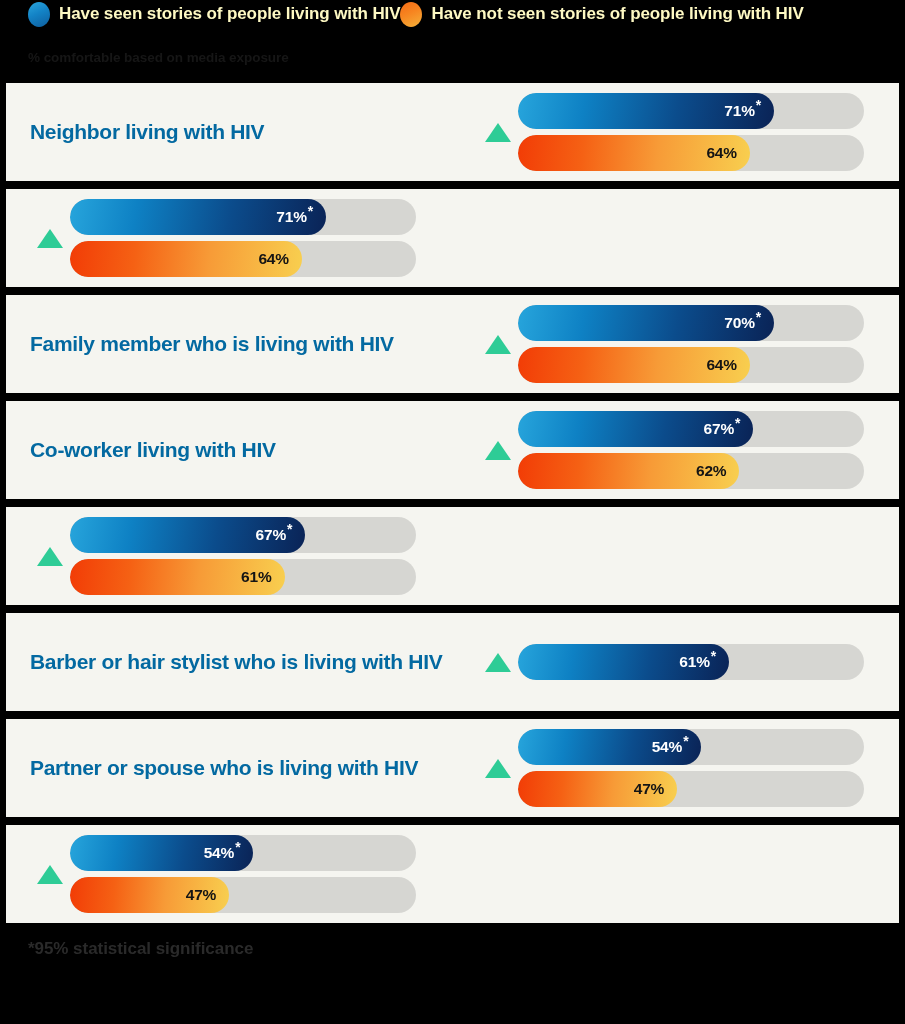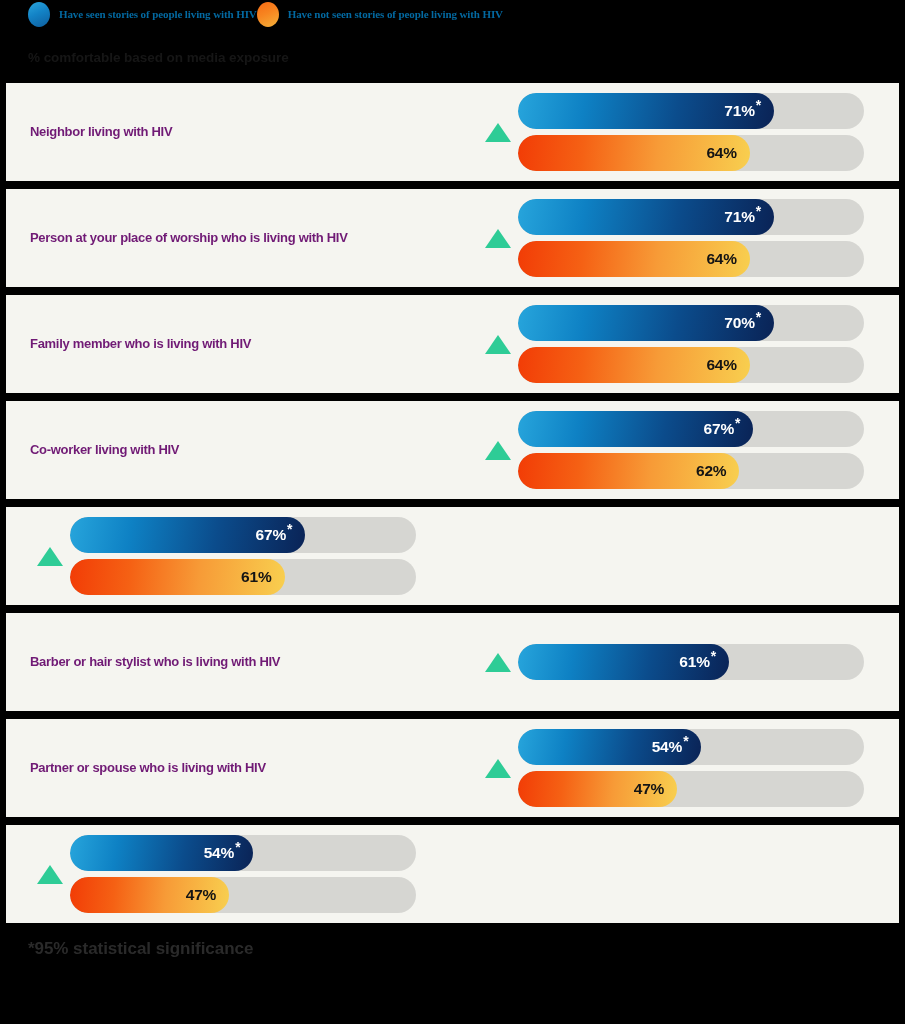--- a/index.html
+++ b/index.html
@@ -44,26 +44,25 @@
     border-radius: 50%;
     flex: 0 0 auto;
   }
   .legend-dot.blue {
     background: linear-gradient(155deg, #2BA7DE 0%, #1383C6 45%, #0E5E9E 100%);
   }
   .legend-dot.orange {
     background: linear-gradient(155deg, #F56A14 0%, #F78520 45%, #F5B13A 100%);
   }
   .legend-label {
-    font-size: 11px;
+    font-size: 17px;
     font-weight: 700;
-    color: #0369a1;
+    color: #fef9c3;
     letter-spacing: -0.1px;
     white-space: nowrap;
-    font-family: Liberation Serif, serif;
   }
 
   
   .subtitle {
     padding: 22px 0 0 28px;
     font-size: 13.5px;
     font-weight: 700;
     color: #161616;
     letter-spacing: -0.05px;
   }
@@ -82,24 +81,24 @@
     background: #F5F5F0;
     height: 98px;
     display: flex;
     align-items: center;
     box-sizing: border-box;
     padding: 0 18px 0 24px;
   }
 
   .row-label {
     flex: 0 0 448px;
-    font-size: 13px;
+    font-size: 21px;
     font-weight: 700;
     line-height: 1.24;
-    color: #701a75;
+    color: #0369a1;
     letter-spacing: -0.3px;
     padding-right: 10px;
     box-sizing: border-box;
   }
 
   .row-marker {
     flex: 0 0 40px;
     display: flex;
     justify-content: center;
     align-items: center;
@@ -202,21 +201,20 @@
         </div>
         <div class="bar-track">
           <div class="bar-fill orange" style="width: 67%;">
             <span class="bar-value">64%</span>
           </div>
         </div>
       </div>
     </div>
 
     <div class="row-card">
-      <div class="row-label">Person at your place of worship who is living with HIV</div>
       <div class="row-marker">
         <span class="tri-up"></span>
       </div>
       <div class="row-bars">
         <div class="bar-track">
           <div class="bar-fill blue" style="width: 74%;">
             <span class="bar-value"><span>71%</span><span class="sig-star">*</span></span>
           </div>
         </div>
         <div class="bar-track">

